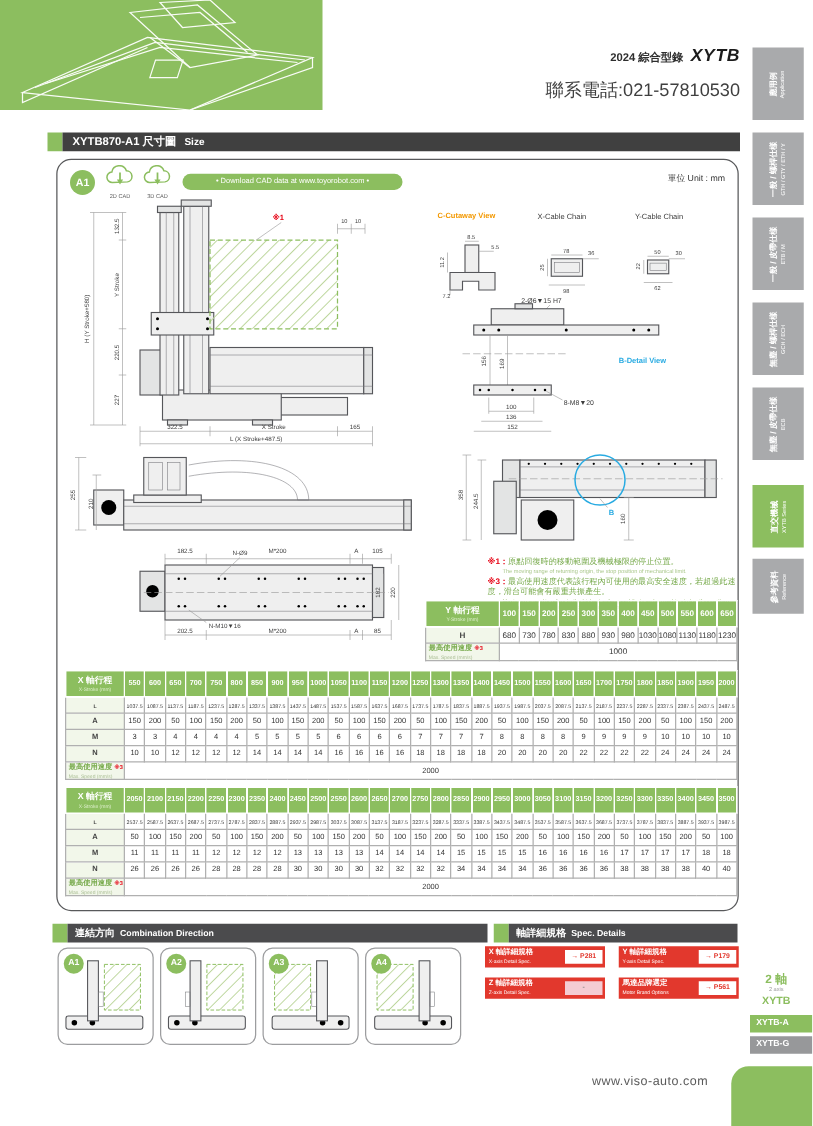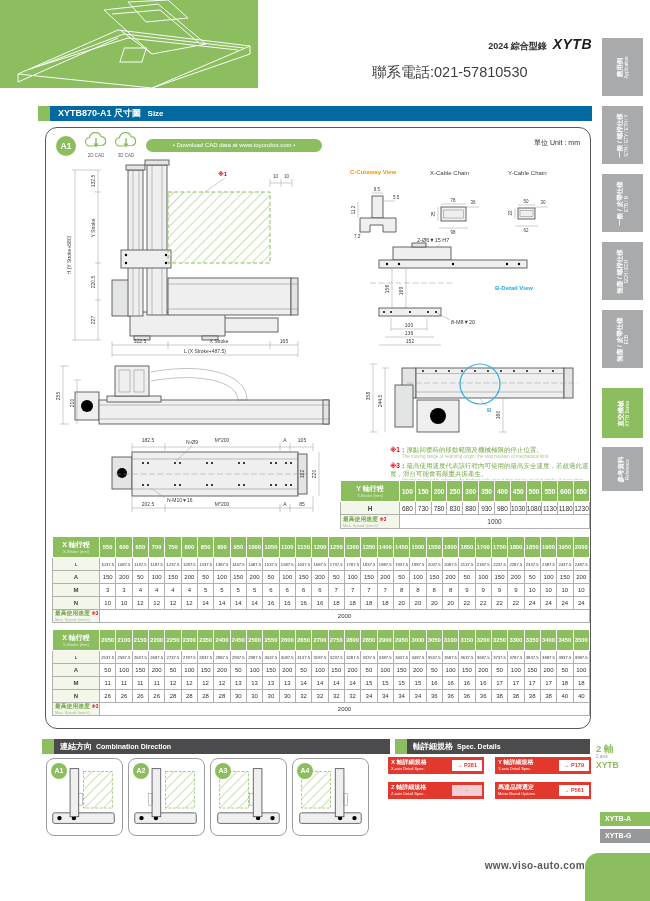--- a/index.html
+++ b/index.html
@@ -3,25 +3,25 @@
 <meta charset="utf-8">
 <style>
   html,body{margin:0;padding:0;background:#fff;font-family:"Liberation Sans","DejaVu Sans",sans-serif;}
   .page{position:relative;width:650px;height:901px;background:#fff;overflow:hidden;}
   .abs{position:absolute;}
 
   
   .hero{left:0;top:0;width:258px;height:88px;background:#8CBE5F;}
   .brand{top:36px;left:380px;width:212px;text-align:right;font-size:9px;font-weight:bold;color:#2e2e2e;}
   .brand .toyo{font-size:14px;font-style:italic;font-weight:bold;letter-spacing:.5px;margin-left:6px;color:#1c1c1c;}
-  .phone{top:63px;left:372px;width:220px;text-align:left;font-size:14.5px;color:#3f3f3f;}
+  .phone{top:63px;left:372px;width:220px;text-align:right;font-size:14.5px;color:#3f3f3f;}
 
   
   .tsq{left:38px;top:106px;width:12px;height:15px;background:#8CBE5F;}
-  .tbar{left:50px;top:106px;width:542px;height:15px;background:#0369a1;color:#fff;font-size:9px;font-weight:bold;line-height:15px;padding-left:8px;box-sizing:border-box;}
+  .tbar{left:50px;top:106px;width:542px;height:15px;background:#404040;color:#fff;font-size:9px;font-weight:bold;line-height:15px;padding-left:8px;box-sizing:border-box;}
   .tbar .en{font-size:8px;margin-left:4px;}
 
   
   .panel{left:45px;top:127px;width:546px;height:602px;border:1.5px solid #58595B;border-radius:12px;box-sizing:border-box;}
   .a1badge{left:56px;top:136px;width:20px;height:20px;border-radius:50%;background:#8CBE5F;color:#fff;font-size:8.5px;font-weight:bold;text-align:center;line-height:20px;}
   .cadicon{top:132px;width:28px;height:26px;text-align:center;}
   .cadicon .lbl{font-size:4.5px;color:#666;line-height:5px;}
   .pill{left:146px;top:139px;width:176px;height:13px;background:#8CBE5F;border-radius:7px;color:#fff;font-size:6px;line-height:13px;text-align:center;}
   .unit{left:480px;top:138px;width:100px;text-align:right;font-size:7px;color:#333;}
 
@@ -60,26 +60,26 @@
   .seg-bar .en{font-size:7px;margin-left:4px;}
   .card{top:758px;width:77px;height:78px;border:1.5px solid #9C9D9F;border-radius:8px;box-sizing:border-box;background:#fff;}
   .cbadge{position:absolute;left:4px;top:4px;width:16px;height:16px;border-radius:50%;background:#8CBE5F;color:#fff;font-size:7px;font-weight:bold;text-align:center;line-height:16px;}
   .specbtn{width:96px;height:17px;background:#E2382D;color:#fff;}
   .specbtn .zh{font-size:6px;font-weight:bold;line-height:7px;padding:2px 0 0 3px;}
   .specbtn .en{font-size:4px;line-height:5px;padding-left:3px;}
   .pagebox{position:absolute;right:2px;top:3px;width:30px;height:11px;background:#fff;color:#E2382D;font-size:5.5px;font-weight:bold;text-align:center;line-height:11px;}
   .pagebox.off{background:#F4CCD3;color:#8a8a8a;}
 
   
-  .series{left:596px;top:744px;width:50px;}
+  .series{left:596px;top:779px;width:50px;text-align:center;}
   .series .l1{font-size:9.5px;font-weight:bold;color:#8CBE5F;line-height:10px;}
   .series .l2{font-size:4.5px;color:#9a9a9a;line-height:6px;}
   .series .l3{font-size:8.5px;font-weight:bold;color:#8CBE5F;line-height:10px;}
   .mbar{left:600px;width:50px;height:14px;color:#fff;font-size:7px;font-weight:bold;line-height:14px;padding-left:5px;box-sizing:border-box;}
-  .website{left:455px;top:860px;width:130px;text-align:right;font-size:10px;font-weight:bold;color:#595959;letter-spacing:.4px;}
+  .website{left:455px;top:860px;width:130px;text-align:center;font-size:10px;font-weight:normal;color:#595959;letter-spacing:.4px;}
   .gblock{left:585px;top:853px;width:65px;height:48px;background:#8CBE5F;border-top-left-radius:14px;}
 
   
   .stab{left:602px;width:41px;background:#A9AAAC;display:flex;align-items:center;justify-content:center;overflow:hidden;}
   .stab.active{background:#8CBE5F;}
   .vtext{transform:rotate(-90deg);white-space:nowrap;text-align:center;color:#fff;}
   .vtext .zh{font-size:6.5px;font-weight:bold;line-height:7.5px;}
   .vtext .en{font-size:4.5px;line-height:5.5px;}
 
   

